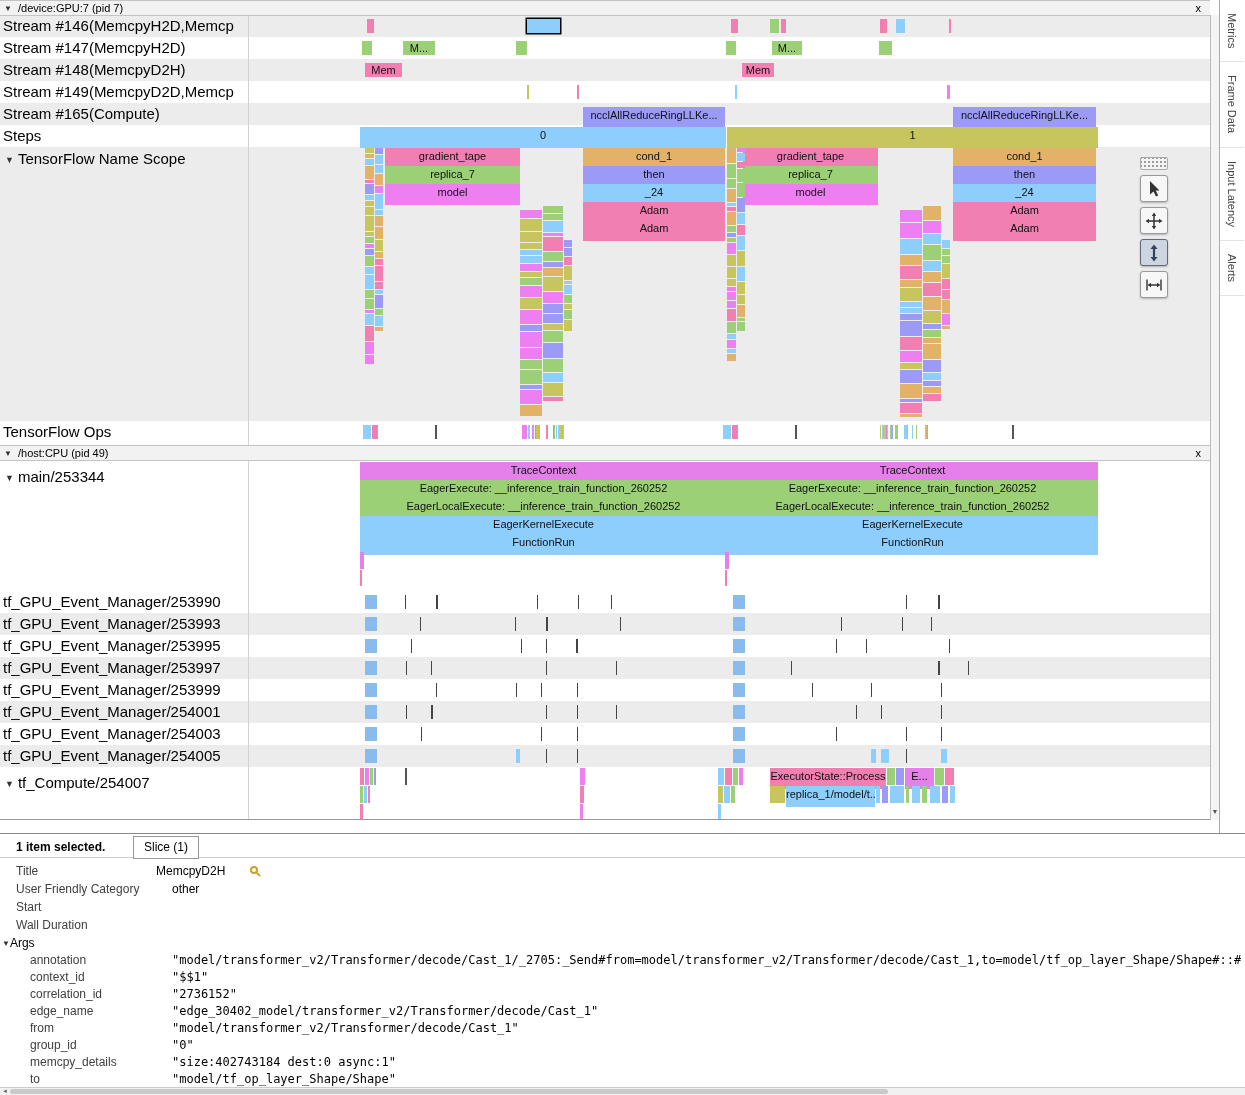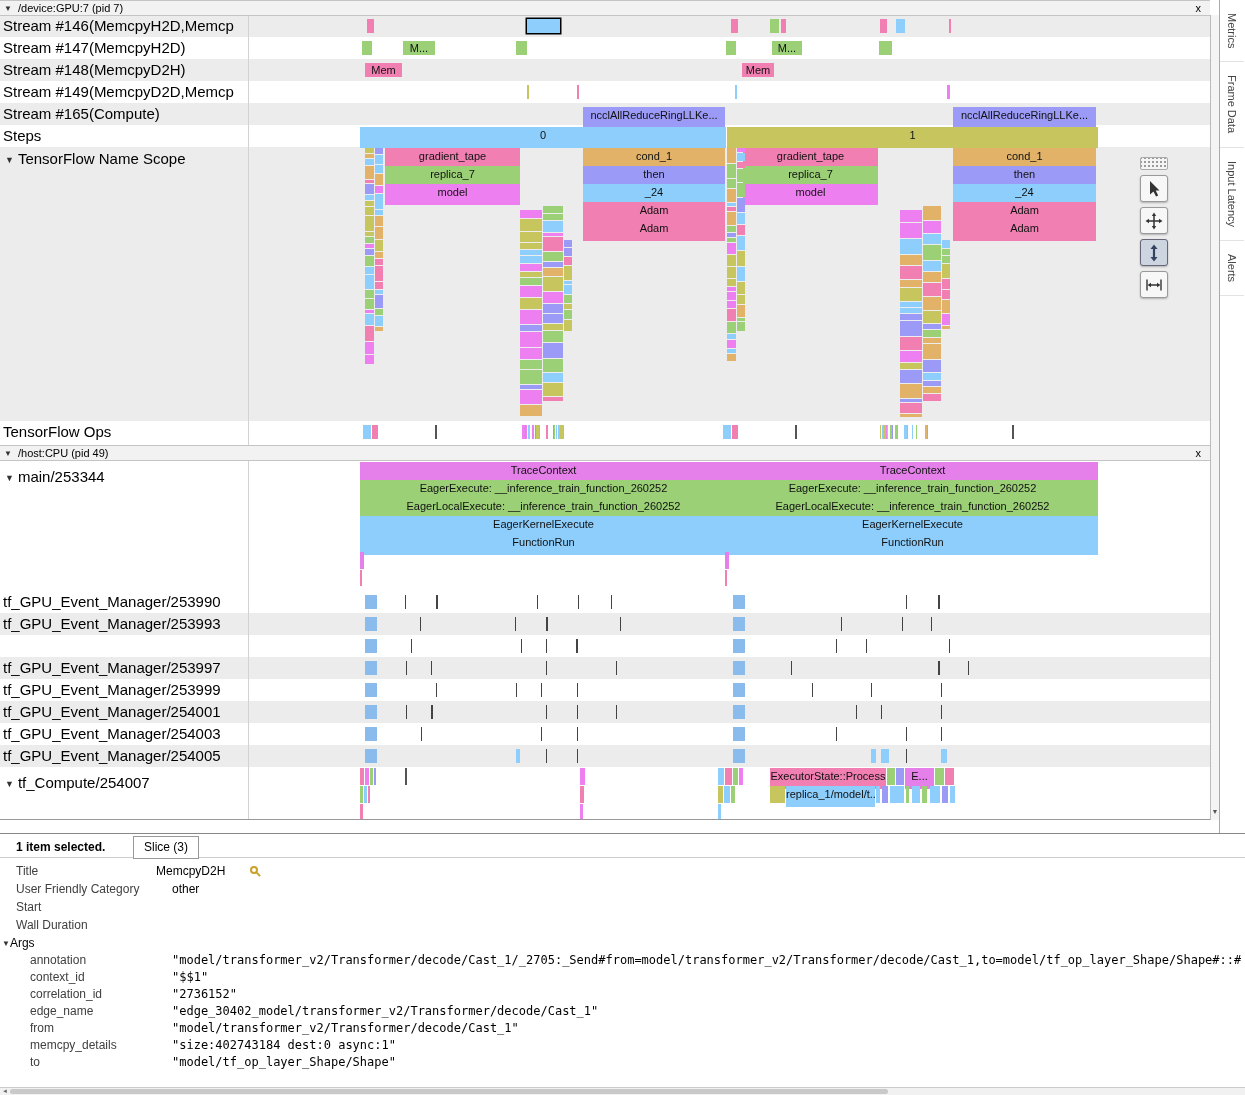--- a/index.html
+++ b/index.html
@@ -88,20 +88,23 @@
       </div>
 
     <div class="row stripe-w" style="top:461px;height:130px">
       <div class="grp-label" style="top:6px"><span class="arrow">▼</span><span>main/253344</span></div>
     </div>
     <div class="row stripe-w" style="top:591px;height:22px">
         <div class="row-label">tf_GPU_Event_Manager/253990</div>
       </div>
     <div class="row stripe-g" style="top:613px;height:22px">
         <div class="row-label">tf_GPU_Event_Manager/253993</div>
+      </div>
+    <div class="row stripe-w" style="top:635px;height:22px">
+        <div class="row-label">tf_GPU_Event_Manager/253995</div>
       </div>
     <div class="row stripe-g" style="top:657px;height:22px">
         <div class="row-label">tf_GPU_Event_Manager/253997</div>
       </div>
     <div class="row stripe-w" style="top:679px;height:22px">
         <div class="row-label">tf_GPU_Event_Manager/253999</div>
       </div>
     <div class="row stripe-g" style="top:701px;height:22px">
         <div class="row-label">tf_GPU_Event_Manager/254001</div>
       </div>
@@ -560,21 +563,21 @@
         <path d="M2 3.5 V14.5 M16 3.5 V14.5 M4.5 9 H13.5" stroke="#333" stroke-width="1.4" fill="none"></path>
         <polygon points="2.5,9 6,6.8 6,11.2" fill="#333"></polygon>
           <polygon points="15.5,9 12,6.8 12,11.2" fill="#333"></polygon>
       </svg>
     </div>
   </div>
 
   <div id="details">
     <div class="d-tabs">
       <span class="d-summary">1 item selected.</span>
-      <div class="d-tab"><span>Slice (3)</span></div>
+      <div class="d-tab"><span>Slice (1)</span></div>
     </div>
     <div class="d-content">
       <div class="d-row">
         <span class="d-key">Title</span>
         <span class="d-val" style="left:156px;right:auto">MemcpyD2H</span>
         <span class="mag"></span>
       </div>
       <div class="d-row">
         <span class="d-key">User Friendly Category</span>
         <span class="d-val">other</span>
@@ -604,20 +607,24 @@
         </div>
       <div class="d-row arg">
           <span class="d-key">edge_name</span>
           <span class="d-val mono">"edge_30402_model/transformer_v2/Transformer/decode/Cast_1"</span>
         </div>
       <div class="d-row arg">
           <span class="d-key">from</span>
           <span class="d-val mono">"model/transformer_v2/Transformer/decode/Cast_1"</span>
         </div>
       <div class="d-row arg">
+          <span class="d-key">group_id</span>
+          <span class="d-val mono">"0"</span>
+        </div>
+      <div class="d-row arg">
           <span class="d-key">memcpy_details</span>
           <span class="d-val mono">"size:402743184 dest:0 async:1"</span>
         </div>
       <div class="d-row arg">
           <span class="d-key">to</span>
           <span class="d-val mono">"model/tf_op_layer_Shape/Shape"</span>
         </div>
     </div>
   </div>
 

